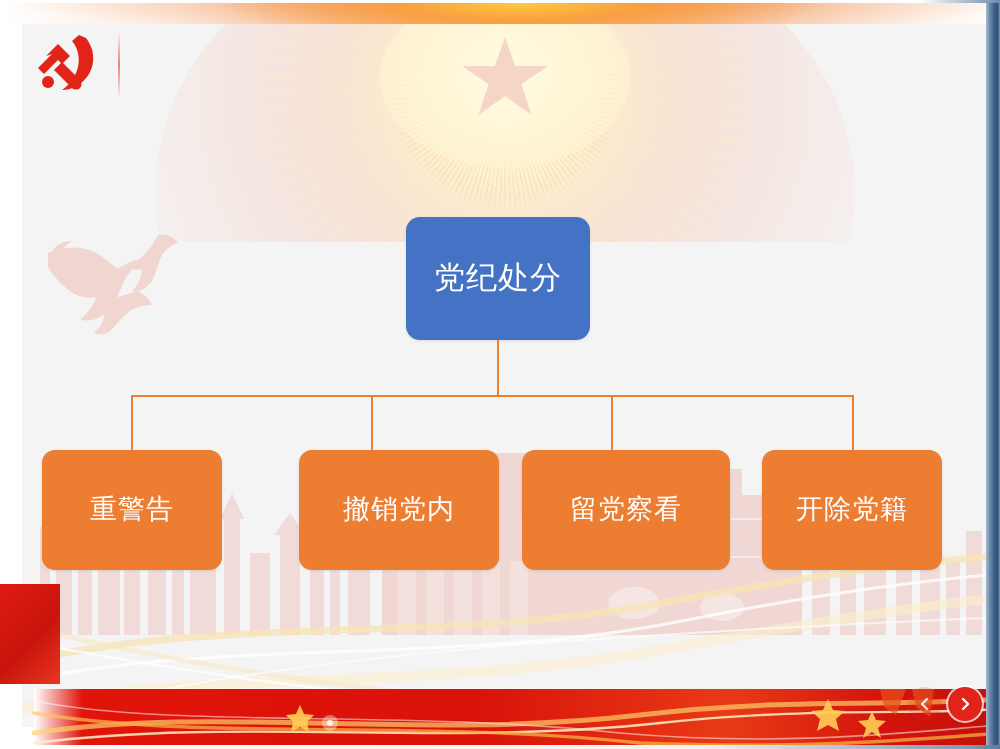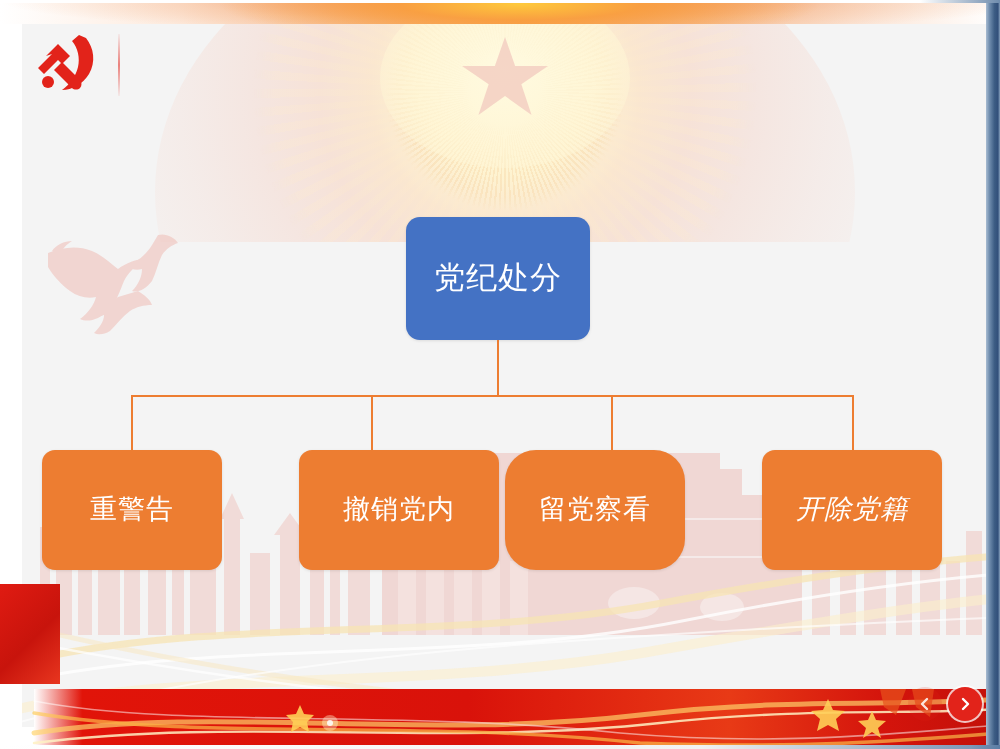--- a/index.html
+++ b/index.html
@@ -202,22 +202,22 @@
   .node-leaf {
     background: #ED7D31;
     top: 428px;
     height: 120px;
     font-size: 27px;
     border-radius: 13px;
     padding: 0 8px;
   }
   .leaf-1 { left: 20px;  width: 180px; }
   .leaf-2 { left: 277px; width: 200px; }
-  .leaf-3 { left: 483px; width: 180px; border-radius: 31px; }
-  .leaf-4 { left: 740px; width: 180px; font-style: italic; }
+  .leaf-3 { left: 500px; width: 208px; }
+  .leaf-4 { left: 740px; width: 180px; }
 
   .node-text { display: block; }
 
   
   .conn { position: absolute; background: #ED7D31; z-index: 19; }
   .conn-stem   { left: 475px; top: 318px; width: 2px;   height: 56px; }
   .conn-bus    { left: 109px; top: 373px; width: 723px; height: 2px; }
   .conn-d1 { left: 109px; top: 373px; width: 2px; height: 56px; }
   .conn-d2 { left: 349px; top: 373px; width: 2px; height: 56px; }
   .conn-d3 { left: 589px; top: 373px; width: 2px; height: 56px; }

